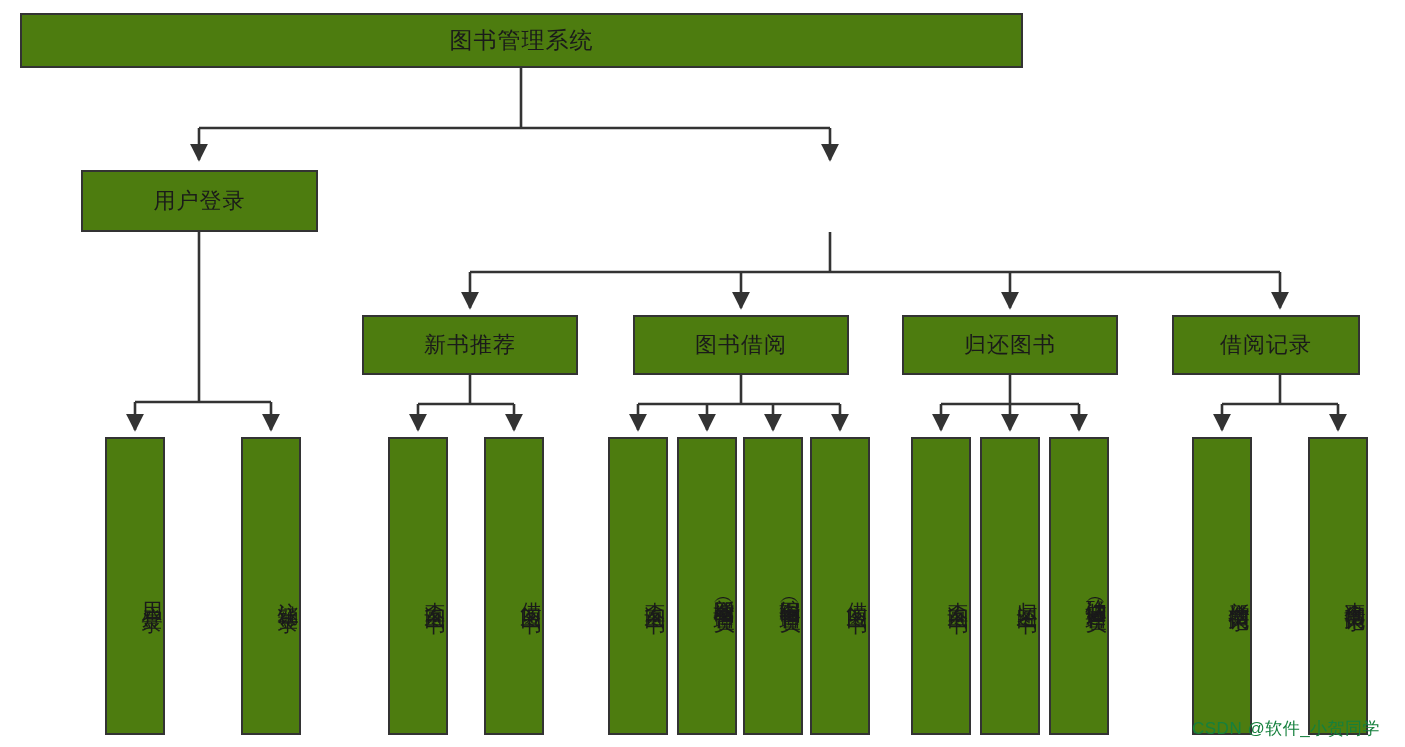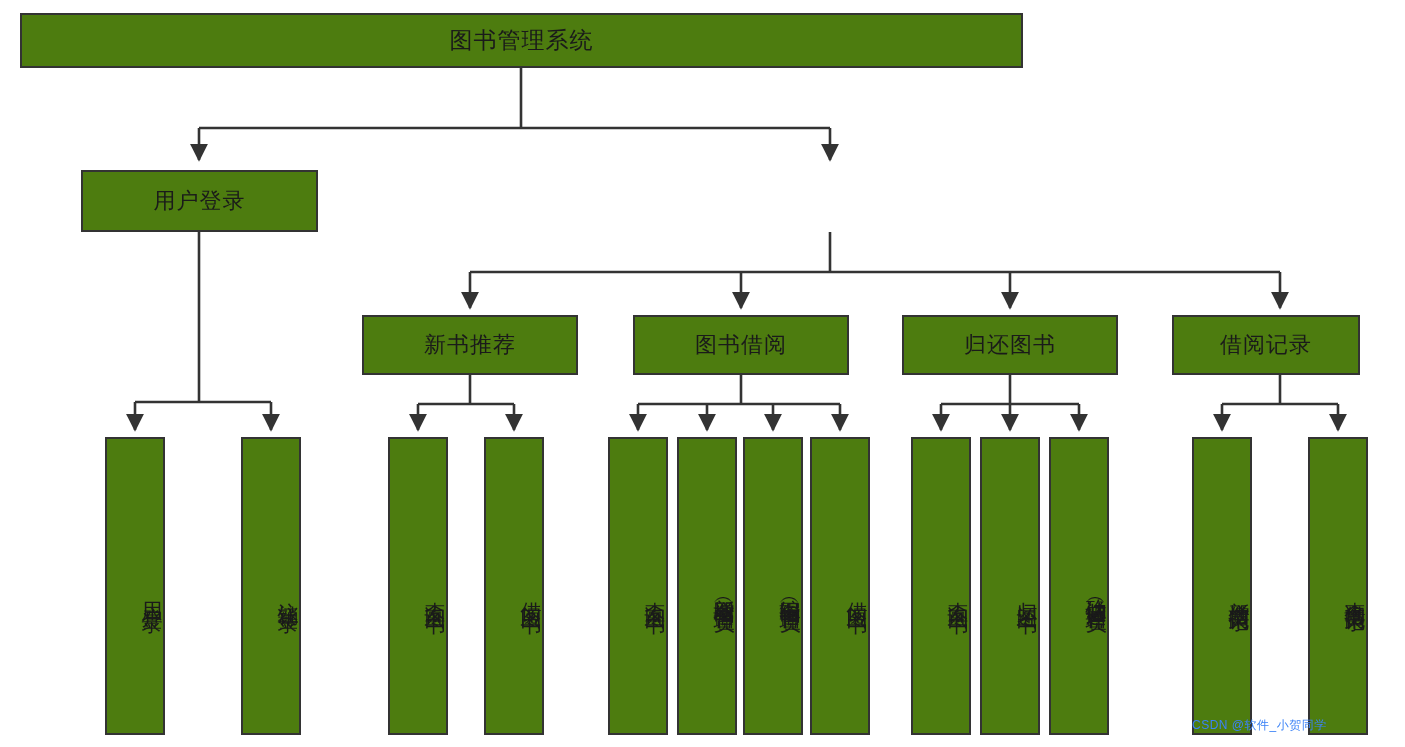--- a/index.html
+++ b/index.html
@@ -53,22 +53,22 @@
   svg.links {
     position: absolute;
     left: 0;
     top: 0;
     width: 1405px;
     height: 747px;
     pointer-events: none;
   }
   .watermark {
     position: absolute;
-    color: #3b82f6;
-    font-size: 12px;
+    color: #15803d;
+    font-size: 17px;
     letter-spacing: 0.5px;
     white-space: nowrap;
   }
 </style>
 </head>
 <body>
 
 <div id="canvas">
 
   <svg class="links" viewBox="0 0 1405 747">

